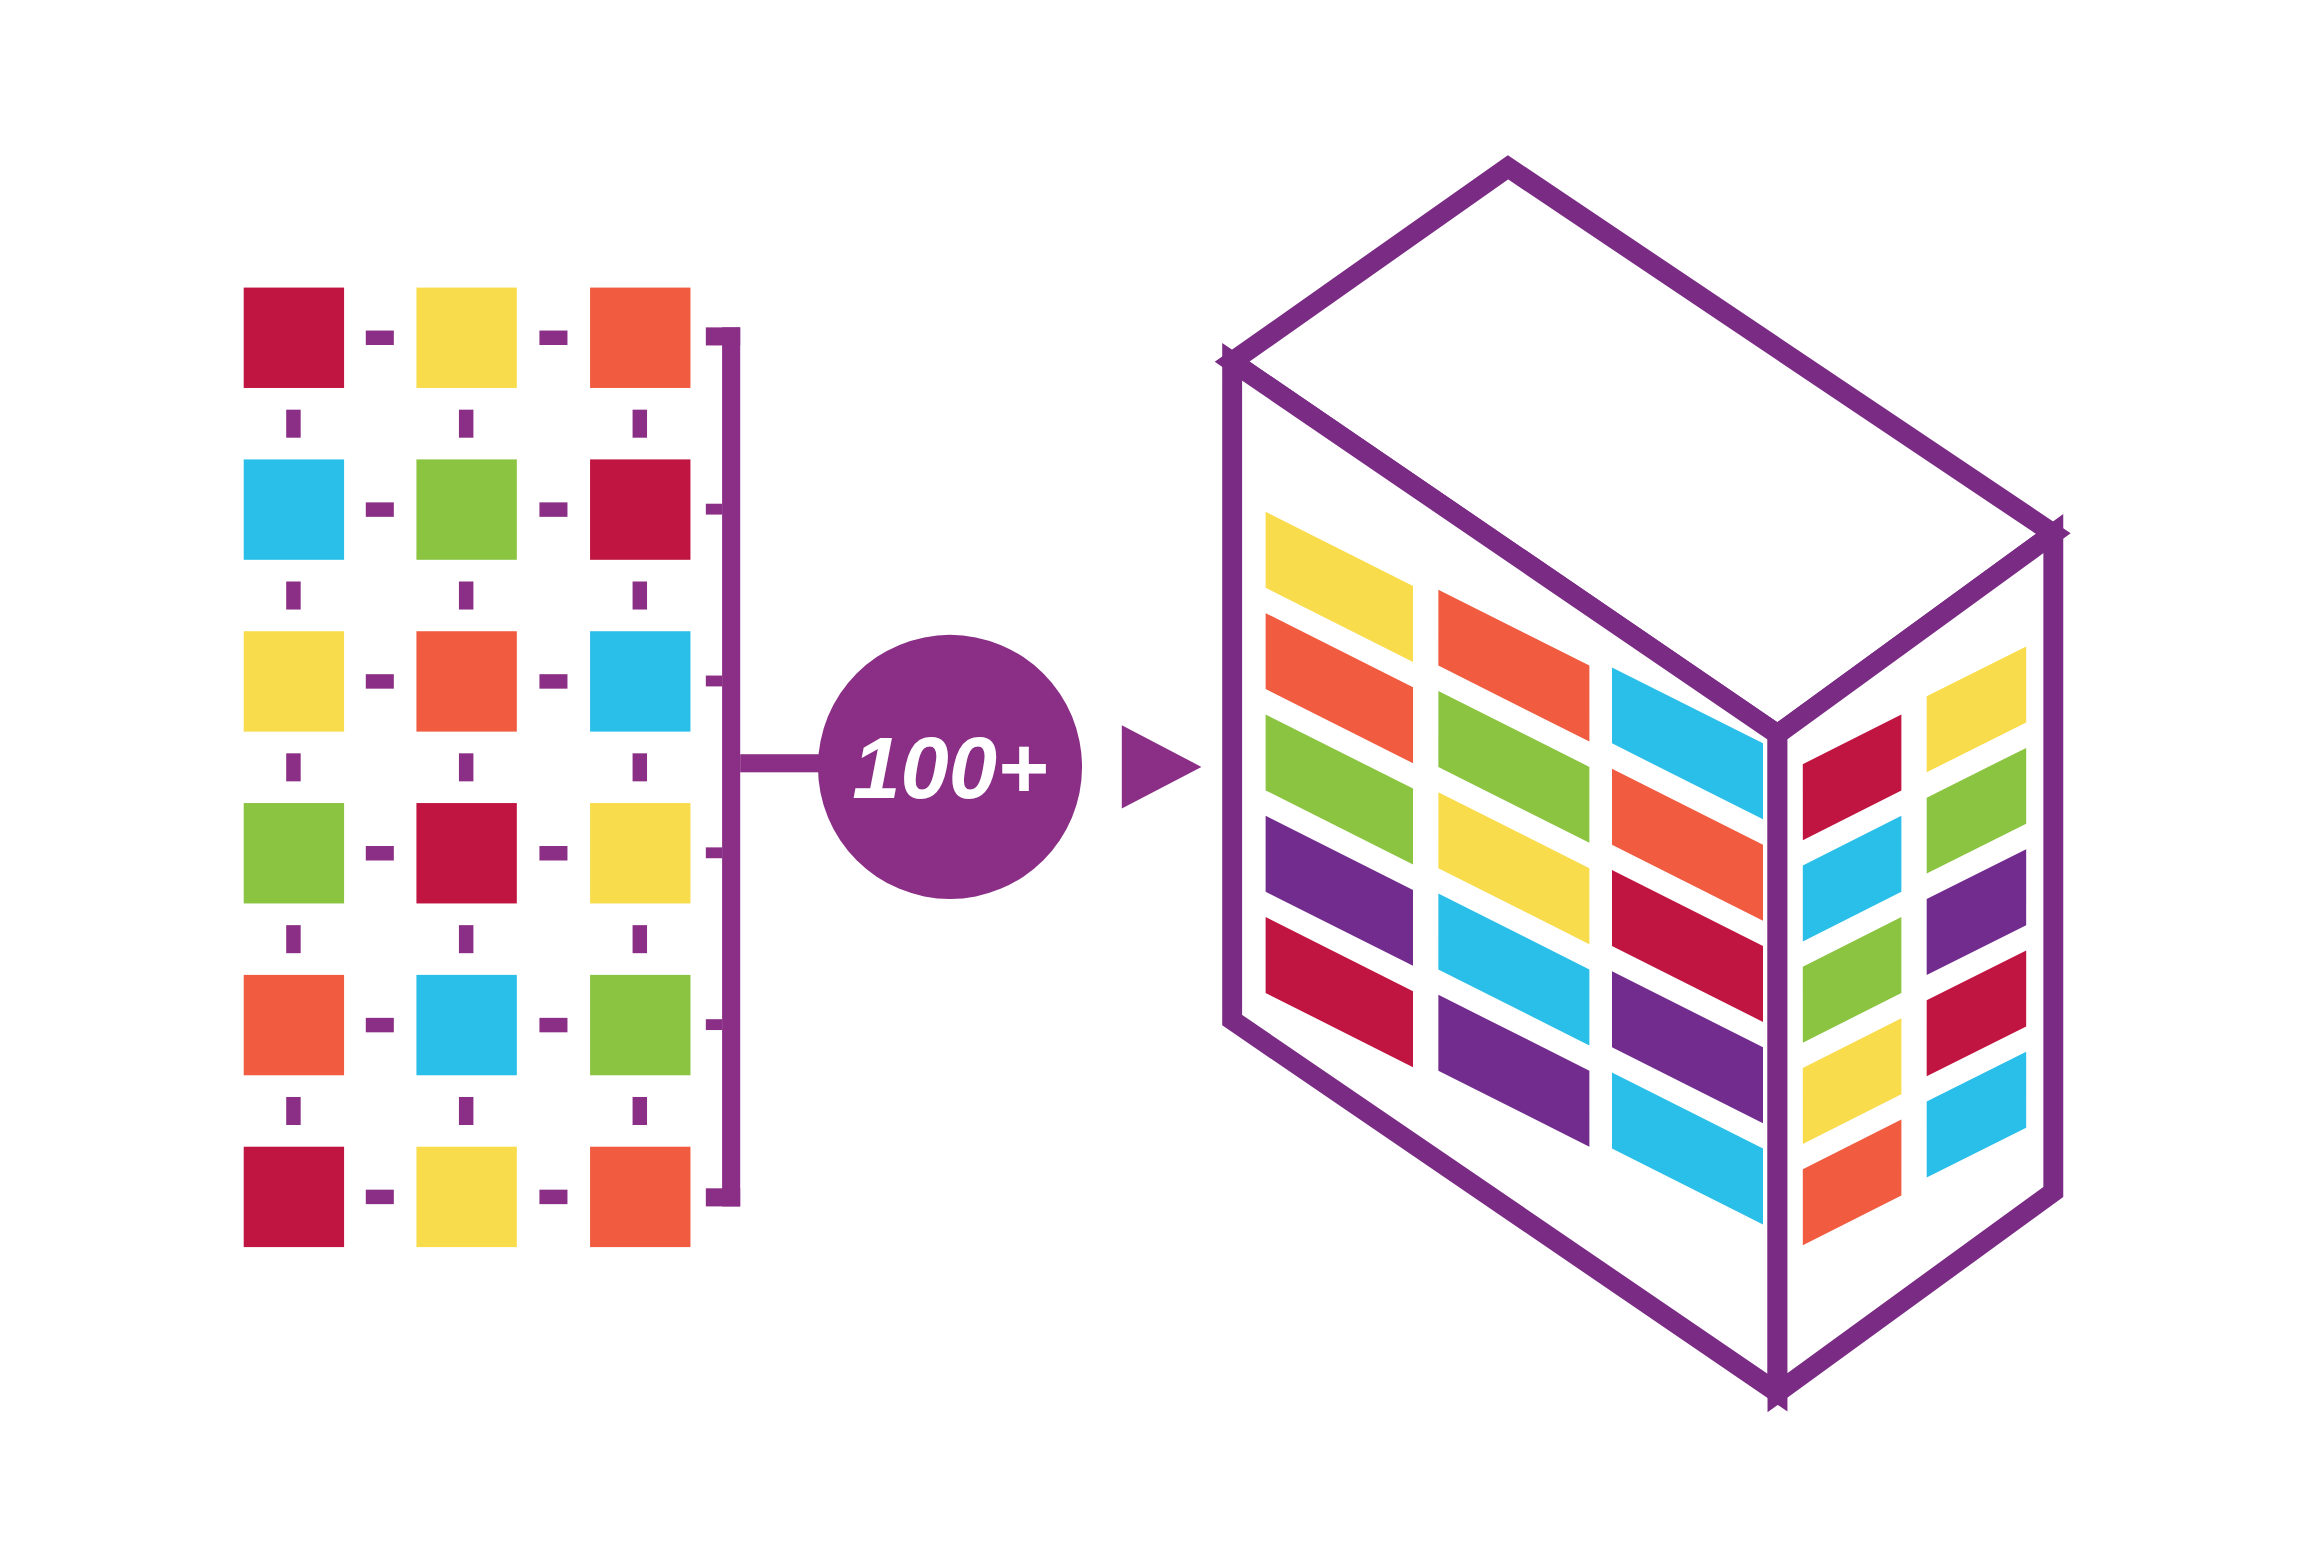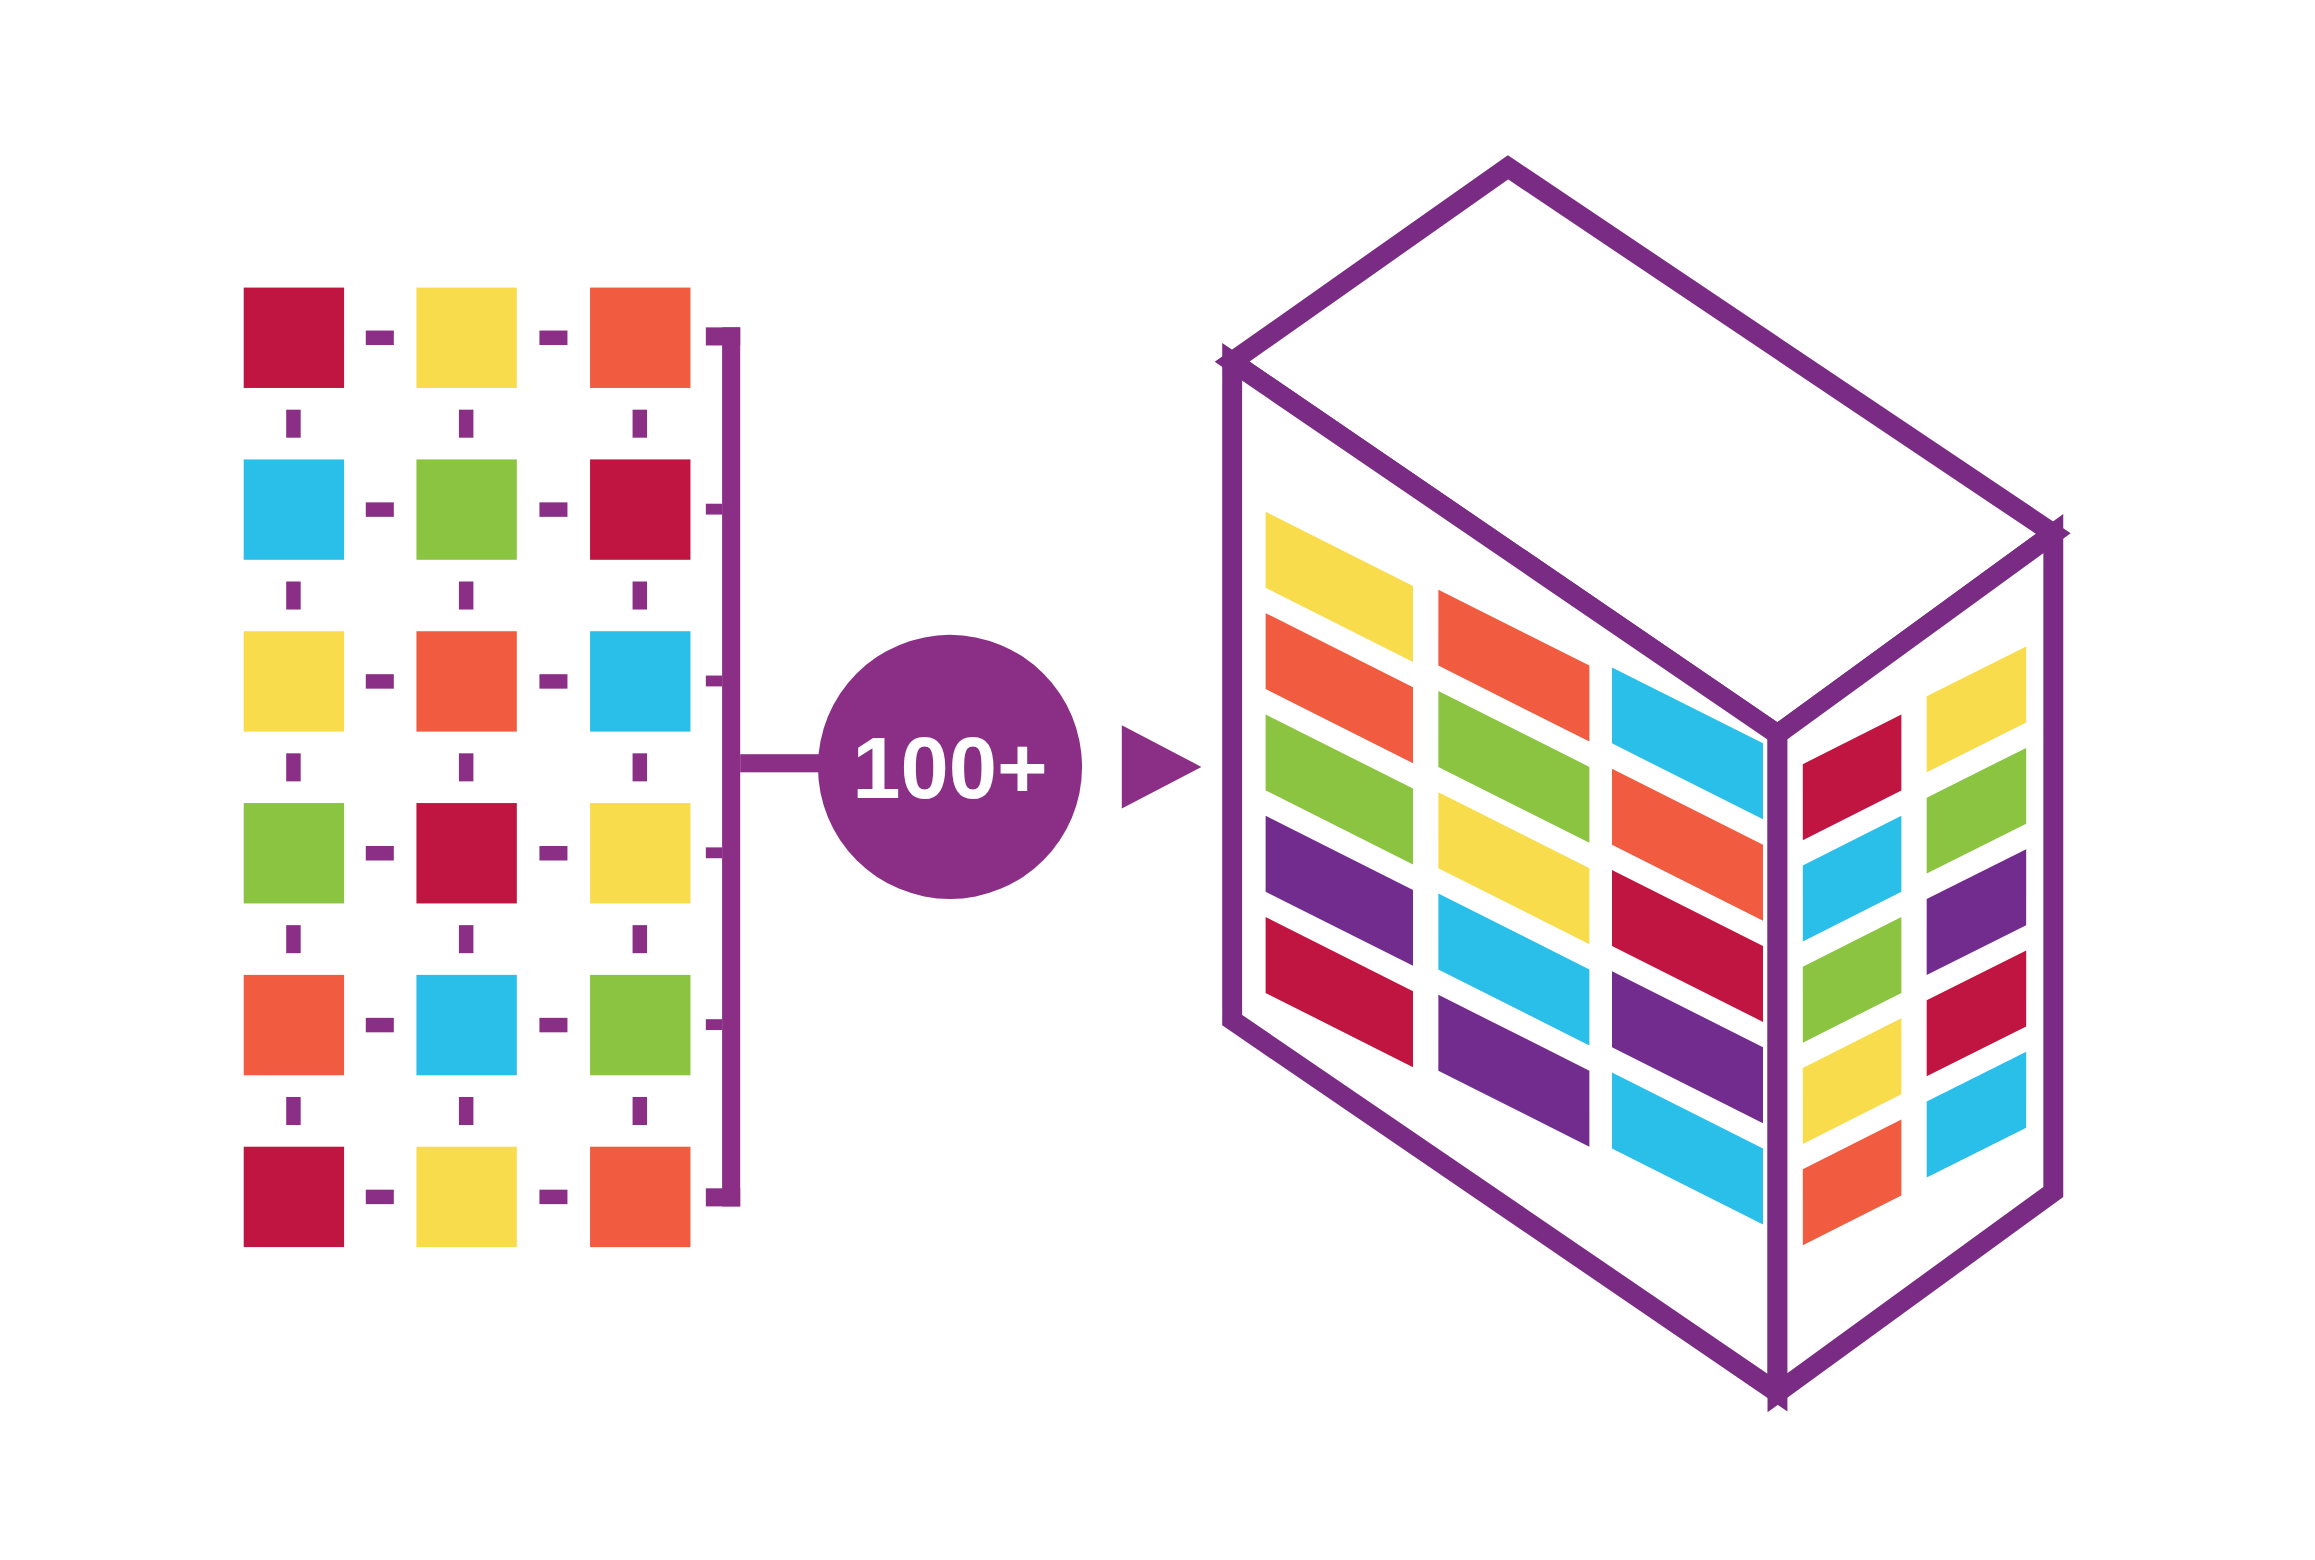--- a/index.html
+++ b/index.html
@@ -3,20 +3,21 @@
 <meta charset="utf-8">
 <style>
   html, body { margin: 0; padding: 0; background: #ffffff; }
   .stage {
     position: relative;
     width: 2316px;
     height: 1548px;
     background: #ffffff;
     overflow: hidden;
     font-family: "Liberation Sans", sans-serif;
+    font-style: italic;
   }
   svg { display: block; }
   text.count {
     font-family: "Liberation Sans", "DejaVu Sans", sans-serif;
     font-weight: bold;
     font-size: 96px;
   }
 </style>
 </head>
 <body>

